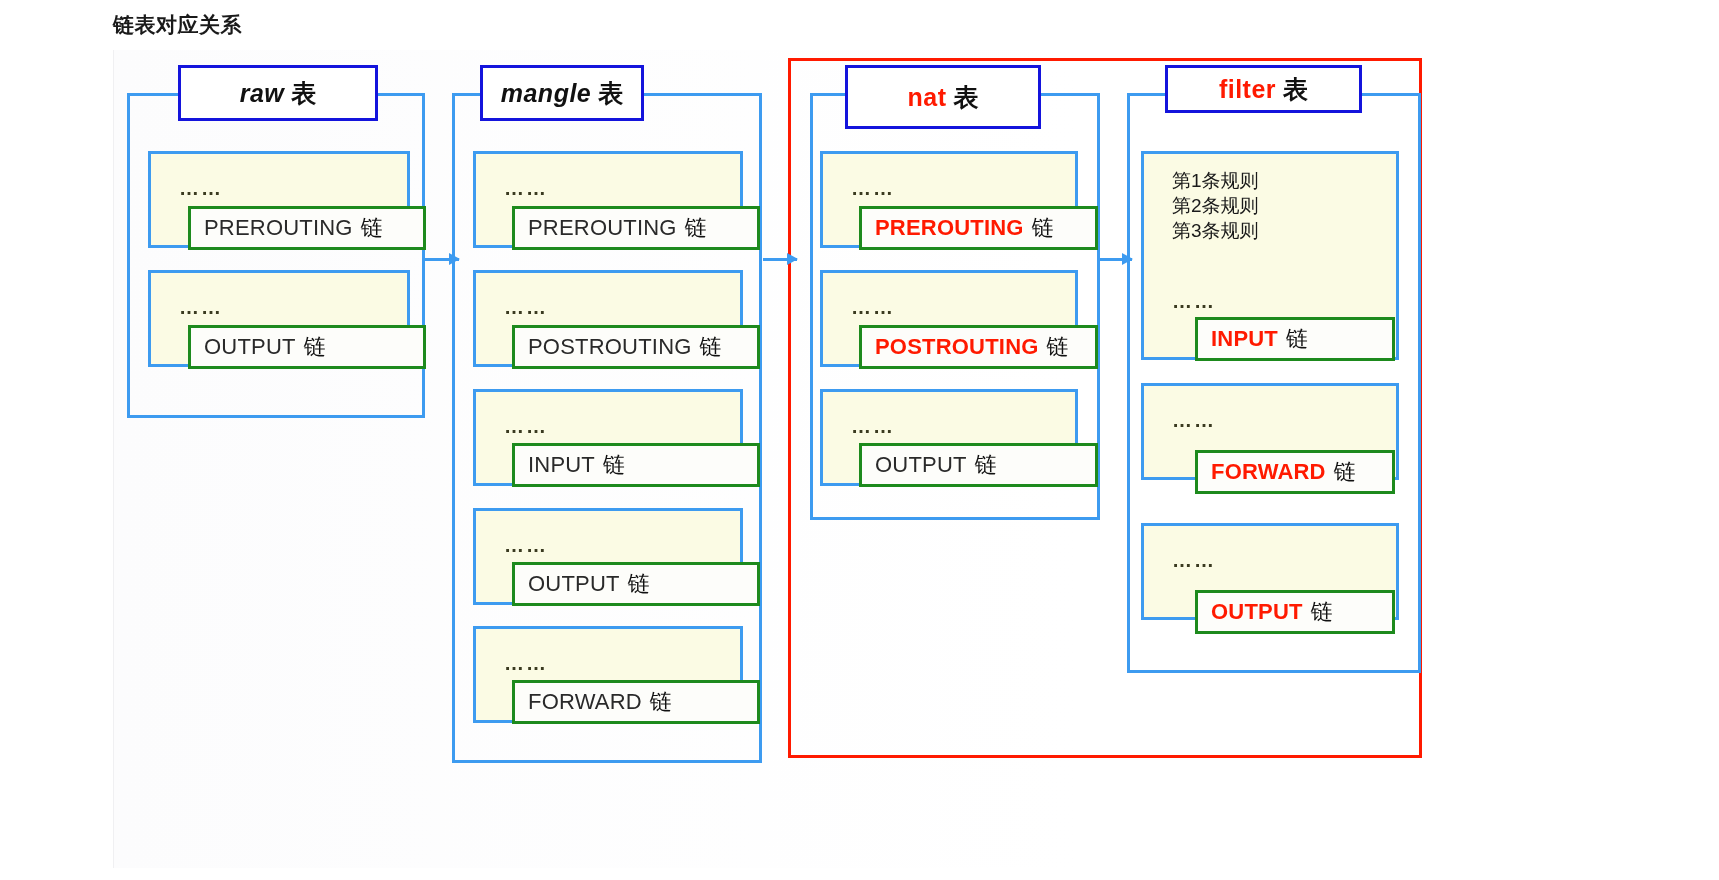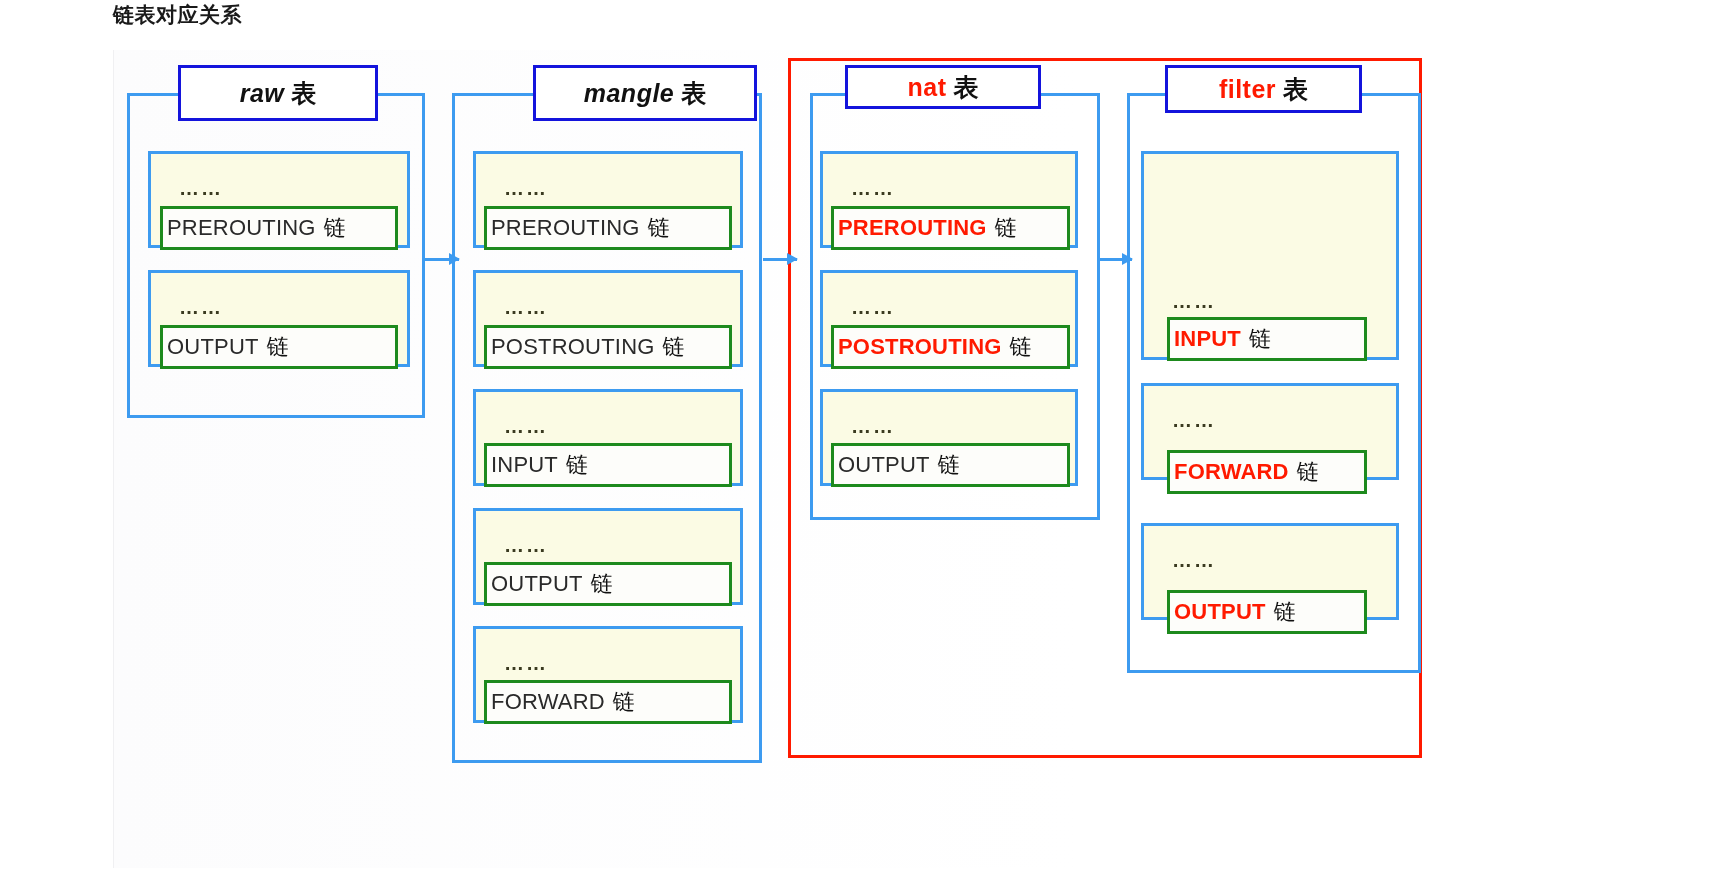--- a/index.html
+++ b/index.html
@@ -12,21 +12,21 @@
     height: 880px;
     position: relative;
     font-family: "Liberation Sans", "DejaVu Sans", sans-serif;
     overflow: hidden;
   }
 
   
   #page-title {
     position: absolute;
     left: 113px;
-    top: 0px;
+    top: 10px;
     font-size: 21px;
     font-weight: bold;
     color: #1a1a1a;
     letter-spacing: 0.5px;
     line-height: 30px;
     white-space: nowrap;
   }
 
   
   #diagram {
@@ -111,24 +111,25 @@
   }
 
   
   .chain {
     position: absolute;
     box-sizing: border-box;
     border: 3px solid #1d8a1d;
     background: #fdfdfa;
     display: flex;
     align-items: center;
-    padding-left: 4px;
+    padding-left: 13px;
     font-size: 22px;
     white-space: nowrap;
     z-index: 5;
+    margin-left: 28px;
   }
   .chain .cname { font-weight: normal; letter-spacing: 0.2px; }
   .chain .csuffix { color: #111111; margin-left: 8px; }
   .cname.black { color: #2a2a2a; }
   .cname.red   { color: #ff1a00; font-weight: bold; }
 
   
   .arrow {
     position: absolute;
     height: 3px;
@@ -169,21 +170,21 @@
         <span class="csuffix">链</span>
       </div>
       <div class="slot" style="left: 148px; top: 270px; width: 262px; height: 97px;">
         <div class="dots" style="top: 24px;">……</div>
       </div>
       <div class="chain" style="left: 160px; top: 325px; width: 238px; height: 44px;">
         <span class="cname black">OUTPUT</span>
         <span class="csuffix">链</span>
       </div>
       <div class="table-group" style="left: 452px; top: 93px; width: 310px; height: 670px;"></div>
-      <div class="table-title" style="left: 533px; top: 65px; width: 224px; height: 56px;">
+      <div class="table-title" style="left: 480px; top: 65px; width: 164px; height: 56px;">
         <span class="tname black">mangle</span>
         <span class="tsuffix">表</span>
       </div>
       <div class="slot" style="left: 473px; top: 151px; width: 270px; height: 97px;">
         <div class="dots" style="top: 24px;">……</div>
       </div>
       <div class="chain" style="left: 484px; top: 206px; width: 248px; height: 44px;">
         <span class="cname black">PREROUTING</span>
         <span class="csuffix">链</span>
       </div>
@@ -209,21 +210,21 @@
         <span class="csuffix">链</span>
       </div>
       <div class="slot" style="left: 473px; top: 626px; width: 270px; height: 97px;">
         <div class="dots" style="top: 24px;">……</div>
       </div>
       <div class="chain" style="left: 484px; top: 680px; width: 248px; height: 44px;">
         <span class="cname black">FORWARD</span>
         <span class="csuffix">链</span>
       </div>
       <div class="table-group" style="left: 810px; top: 93px; width: 290px; height: 427px;"></div>
-      <div class="table-title" style="left: 845px; top: 65px; width: 196px; height: 44px;">
+      <div class="table-title" style="left: 845px; top: 65px; width: 196px; height: 64px;">
         <span class="tname red">nat</span>
         <span class="tsuffix">表</span>
       </div>
       <div class="slot" style="left: 820px; top: 151px; width: 258px; height: 97px;">
         <div class="dots" style="top: 24px;">……</div>
       </div>
       <div class="chain" style="left: 831px; top: 206px; width: 239px; height: 44px;">
         <span class="cname red">PREROUTING</span>
         <span class="csuffix">链</span>
       </div>
@@ -240,20 +241,25 @@
       <div class="chain" style="left: 831px; top: 443px; width: 239px; height: 44px;">
         <span class="cname black">OUTPUT</span>
         <span class="csuffix">链</span>
       </div>
       <div class="table-group" style="left: 1127px; top: 93px; width: 294px; height: 580px;"></div>
       <div class="table-title" style="left: 1165px; top: 65px; width: 197px; height: 48px;">
         <span class="tname red">filter</span>
         <span class="tsuffix">表</span>
       </div>
       <div class="slot" style="left: 1141px; top: 151px; width: 258px; height: 209px;">
+        <div class="rules">
+          <div>第1条规则</div>
+          <div>第2条规则</div>
+          <div>第3条规则</div>
+        </div>
         <div class="dots" style="top: 137px;">……</div>
       </div>
       <div class="chain" style="left: 1167px; top: 317px; width: 200px; height: 44px;">
         <span class="cname red">INPUT</span>
         <span class="csuffix">链</span>
       </div>
       <div class="slot" style="left: 1141px; top: 383px; width: 258px; height: 97px;">
         <div class="dots" style="top: 24px;">……</div>
       </div>
       <div class="chain" style="left: 1167px; top: 450px; width: 200px; height: 44px;">

